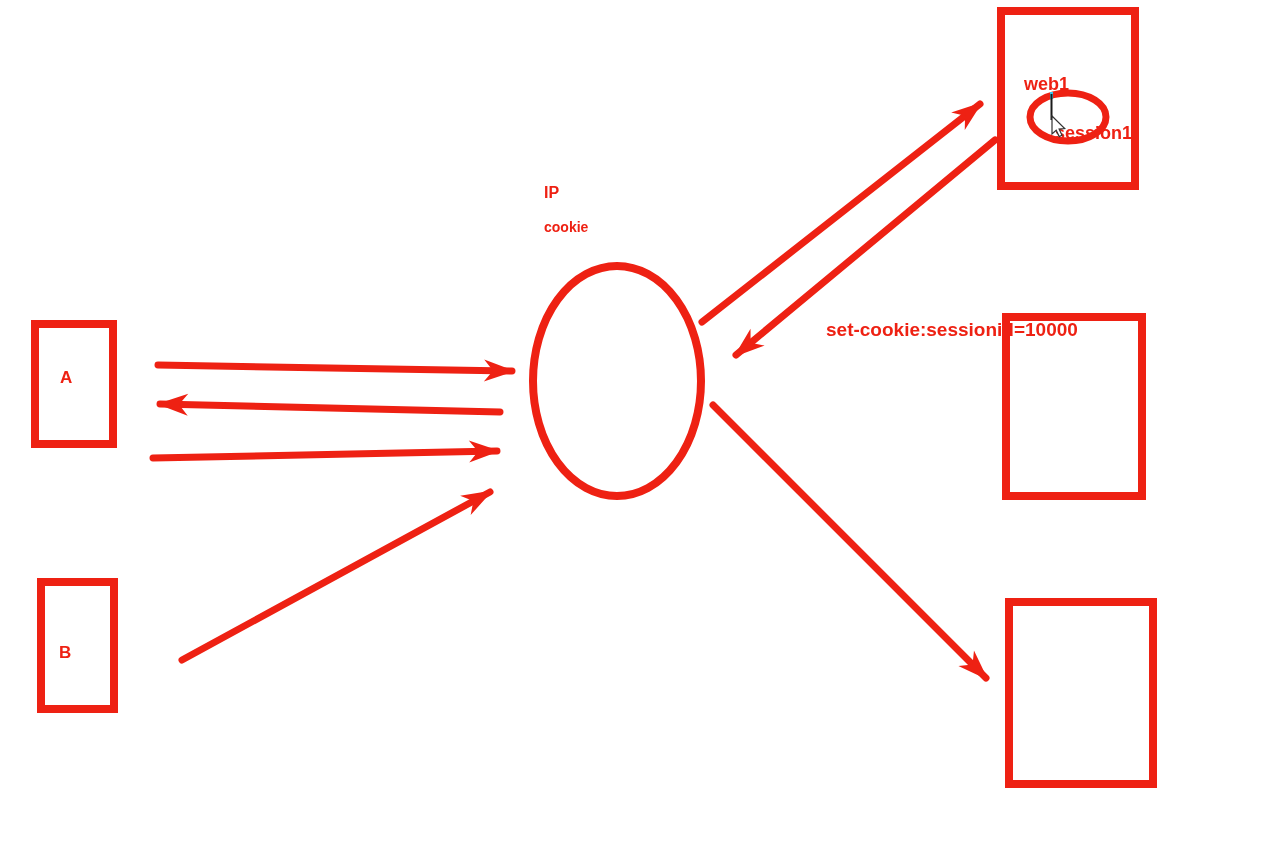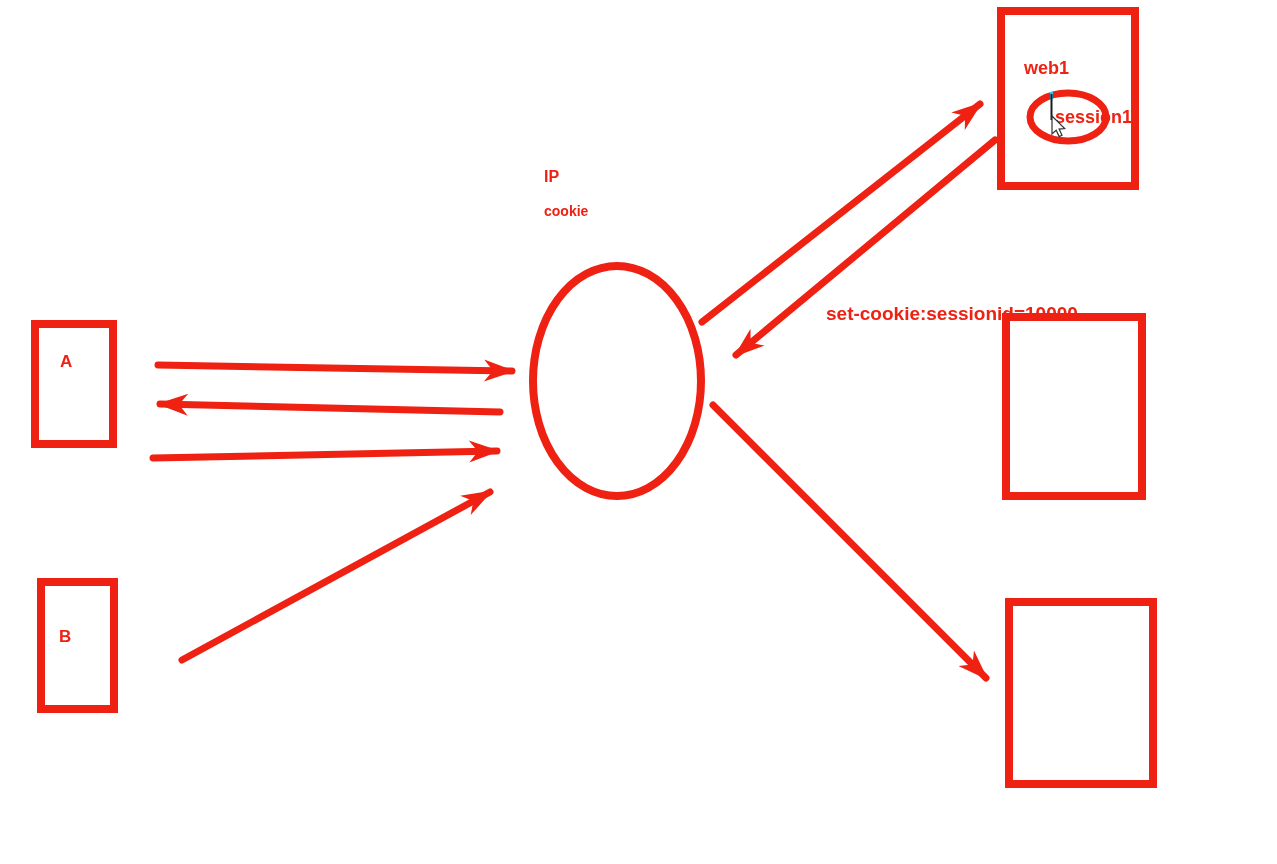--- a/index.html
+++ b/index.html
@@ -17,20 +17,21 @@
     height: 864px;
     background: #ffffff;
   }
   
   .label {
     position: absolute;
     color: #ee2113;
     font-weight: bold;
     white-space: nowrap;
     z-index: 1;
+    margin-top: 16px;
   }
   .lbl-a        { left: 60px;  top: 352px; font-size: 17px; }
   .lbl-b        { left: 59px;  top: 627px; font-size: 17px; }
   .lbl-ip       { left: 544px; top: 168px; font-size: 16px; }
   .lbl-cookie   { left: 544px; top: 203px; font-size: 14px; }
   .lbl-web1     { left: 1024px; top: 58px; font-size: 18px; }
   .lbl-session1 { left: 1055px; top: 107px; font-size: 18px; }
   .lbl-req      { left: 200px; top: 423px; font-size: 19px; }
   .lbl-setck    { left: 826px; top: 303px; font-size: 19px; }
   .ink-svg {

